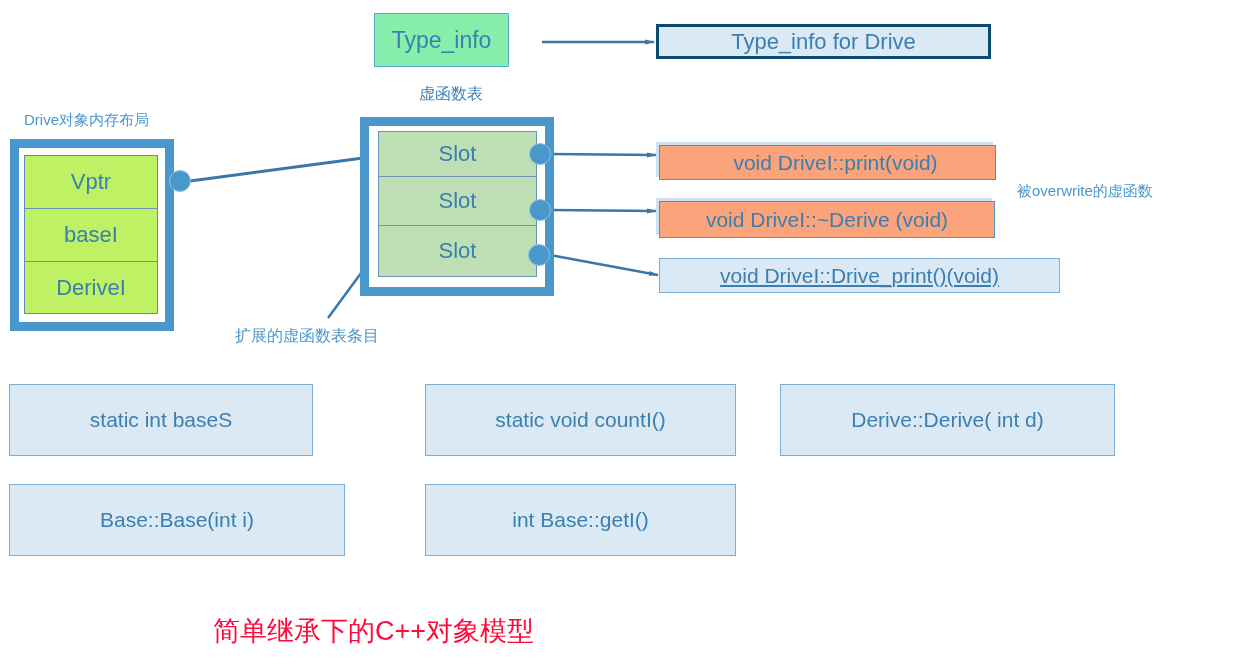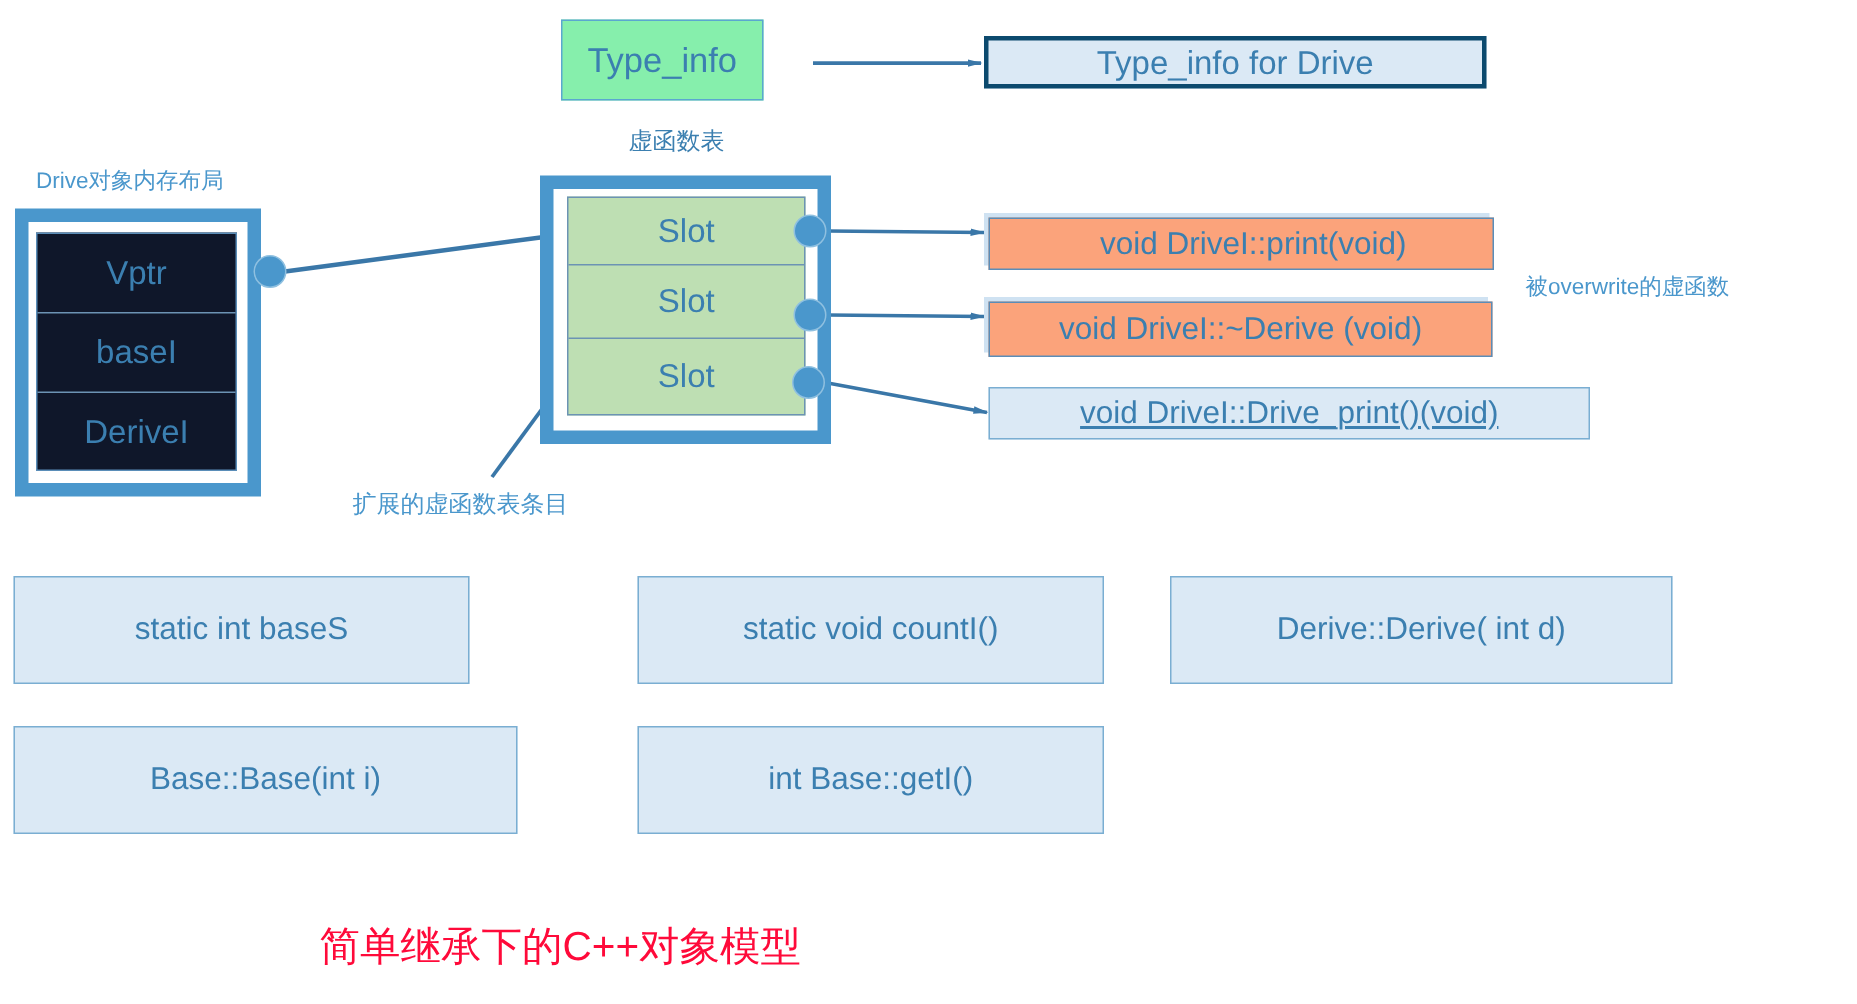--- a/index.html
+++ b/index.html
@@ -14,21 +14,21 @@
 
     
     .label { font-size: 15px; color: #4a97cc; white-space: nowrap; }
     #vtable-label { left: 419px; top: 84px; font-size: 16px; color: #3b7fb0; }
     #layout-label { left: 24px; top: 111px; }
     #ext-label { left: 235px; top: 326px; font-size: 16px; }
     #overwrite-label { left: 1017px; top: 182px; }
 
     
     #obj-outer { left: 10px; top: 139px; width: 164px; height: 192px; border: 9px solid #4a97cc; background: #ffffff; }
-    #obj-inner { left: 24px; top: 155px; width: 134px; height: 159px; border: 1px solid #5a8db8; background: #0f172a; }
+    #obj-inner { left: 24px; top: 155px; width: 134px; height: 159px; border: 1px solid #5a8db8; background: #bef264; }
     .obj-cell { position: absolute; left: 0; width: 132px; height: 52px; border-bottom: 1px solid #6c93b4; font-size: 22px; color: #3b7fb0; }
 
     
     #vt-outer { left: 360px; top: 117px; width: 194px; height: 179px; border: 9px solid #4a97cc; background: #ffffff; }
     #vt-inner { left: 378px; top: 131px; width: 159px; height: 146px; border: 1px solid #6c93b4; background: #bedfb3; }
     .vt-cell { position: absolute; left: 0; width: 157px; border-bottom: 1px solid #6c93b4; font-size: 22px; color: #3b7fb0; }
 
     .dot { width: 22px; height: 22px; border-radius: 50%; background: #4a97cc; border: 1px solid #8fc0e0; }
 
     

